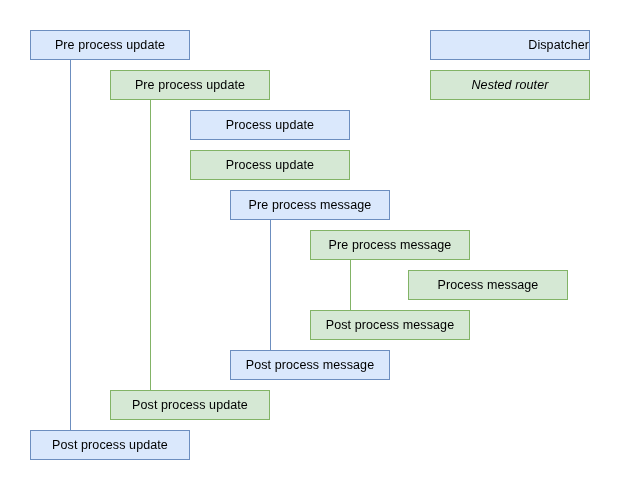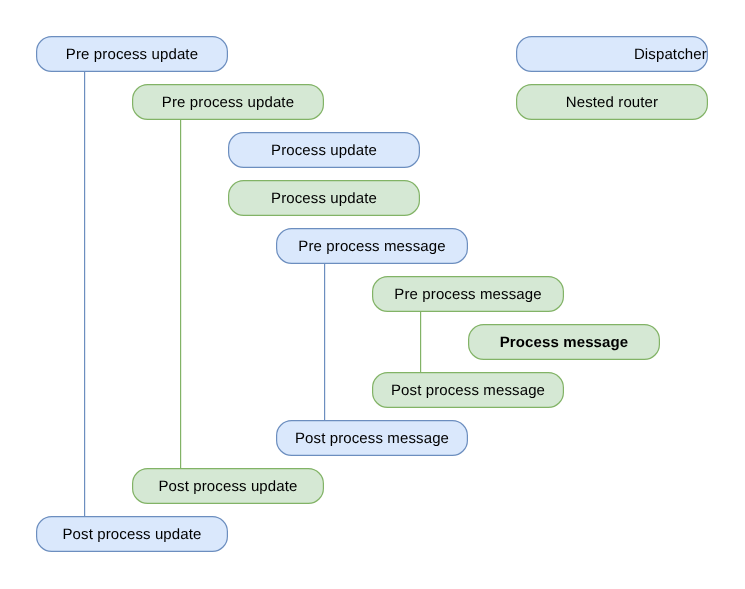--- a/index.html
+++ b/index.html
@@ -23,21 +23,20 @@
     display: flex;
     align-items: center;
     justify-content: center;
     font-size: 12.5px;
     line-height: 1.2;
     color: #000000;
     border-width: 1px;
     border-style: solid;
     white-space: nowrap;
     letter-spacing: 0.1px;
-    border-radius: 13px;
   }
   .node.blue {
     background: #dae8fc;
     border-color: #6c8ebf;
   }
   .node.green {
     background: #d5e8d4;
     border-color: #82b366;
   }
   .edge {
@@ -76,37 +75,37 @@
       </div>
       <div class="node green" style="left: 190px; top: 150px; width: 160px; height: 30px;">
         <span>Process update</span>
       </div>
       <div class="node blue" style="left: 230px; top: 190px; width: 160px; height: 30px;">
         <span>Pre process message</span>
       </div>
       <div class="node green" style="left: 310px; top: 230px; width: 160px; height: 30px;">
         <span>Pre process message</span>
       </div>
-      <div class="node green" style="left: 390px; top: 270px; width: 160px; height: 30px; font-weight: bold;">
+      <div class="node green" style="left: 408px; top: 270px; width: 160px; height: 30px;">
         <span>Process message</span>
       </div>
       <div class="node green" style="left: 310px; top: 310px; width: 160px; height: 30px;">
         <span>Post process message</span>
       </div>
       <div class="node blue" style="left: 230px; top: 350px; width: 160px; height: 30px;">
         <span>Post process message</span>
       </div>
       <div class="node green" style="left: 110px; top: 390px; width: 160px; height: 30px;">
         <span>Post process update</span>
       </div>
       <div class="node blue" style="left: 30px; top: 430px; width: 160px; height: 30px;">
         <span>Post process update</span>
       </div>
     </div>
   <div id="legend">
       <div class="node blue" style="left: 430px; top: 30px; width: 160px; height: 30px; justify-content: flex-end;">
         <span>Dispatcher</span>
       </div>
-      <div class="node green" style="left: 430px; top: 70px; width: 160px; height: 30px;">
+      <div class="node green" style="left: 430px; top: 70px; width: 160px; height: 30px; font-style: italic;">
         <span>Nested router</span>
       </div>
     </div>
 </div>
 
 </body></html>

